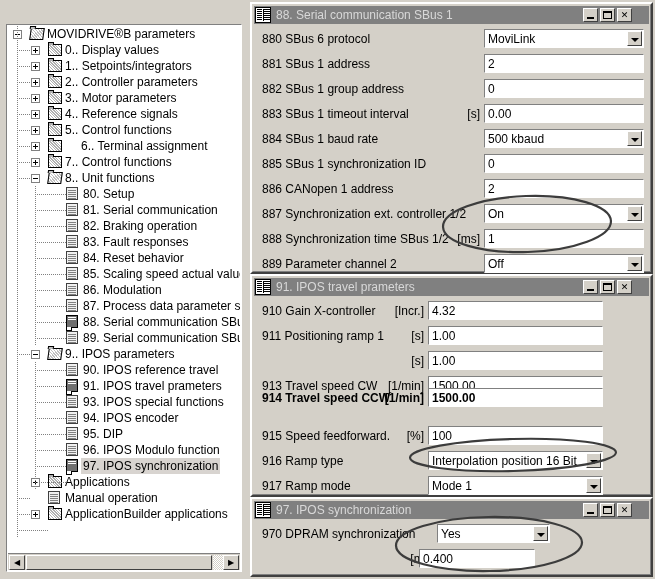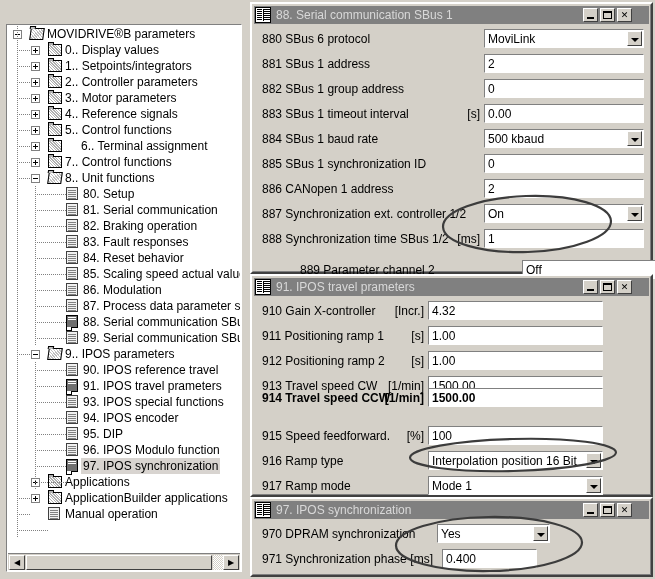--- a/index.html
+++ b/index.html
@@ -567,27 +567,27 @@
           <div class="tree-row selected">
             <div class="ico doc-active" style="left: 58px;"></div>
             <span class="lbl" style="left: 73px;">97. IPOS synchronization</span>
           </div>
           <div class="tree-row">
             <div class="expander plus" style="left: 23px;"></div>
             <div class="ico folder" style="left: 40px;"></div>
             <span class="lbl" style="left: 55px;">Applications</span>
           </div>
           <div class="tree-row">
-            <div class="expander plus" style="left: 23px;"></div>
-            <div class="ico folder" style="left: 40px;"></div>
-            <span class="lbl" style="left: 55px;">ApplicationBuilder applications</span>
-          </div>
-          <div class="tree-row">
             <div class="ico doc" style="left: 40px;"></div>
             <span class="lbl" style="left: 55px;">Manual operation</span>
+          </div>
+          <div class="tree-row">
+            <div class="expander plus" style="left: 23px;"></div>
+            <div class="ico folder" style="left: 40px;"></div>
+            <span class="lbl" style="left: 55px;">ApplicationBuilder applications</span>
           </div>
           <div class="hline" style="left: 9px; top: 24px; width: 14px;"></div>
           <div class="vline" style="left: 9px; top: 16px; height: 16px;"></div>
           <div class="hline" style="left: 9px; top: 40px; width: 14px;"></div>
           <div class="vline" style="left: 9px; top: 32px; height: 16px;"></div>
           <div class="hline" style="left: 9px; top: 56px; width: 14px;"></div>
           <div class="vline" style="left: 9px; top: 48px; height: 16px;"></div>
           <div class="hline" style="left: 9px; top: 72px; width: 14px;"></div>
           <div class="vline" style="left: 9px; top: 64px; height: 16px;"></div>
           <div class="hline" style="left: 9px; top: 88px; width: 14px;"></div>
@@ -733,21 +733,21 @@
             <div class="arrow"></div>
           </div>
         </div>
         <div class="row" style="top: 225px; text-decoration: underline;">
           <div class="plabel">888 Synchronization time SBus 1/2</div>
           <div class="punit" style="left: 168px; width: 60px;">[ms]</div>
           <div class="field" style="left: 232px; width: 160px;">
             <div class="fval">1</div>
           </div>
         </div>
-        <div class="row" style="top: 256px; margin-left: 38px;">
+        <div class="row" style="top: 250px;">
           <div class="plabel">889 Parameter channel 2</div>
           <div class="field combo" style="left: 232px; width: 160px;">
             <div class="fval">Off</div>
             <div class="arrow"></div>
           </div>
         </div>
       </div>
       <div class="dlg" style="left: 250px; top: 274px; width: 403px; height: 223px;">
         <div class="dlg-inner"></div>
         <div class="dlg-title">
@@ -774,21 +774,20 @@
           </div>
         </div>
         <div class="row" style="top: 50px;">
           <div class="plabel">911 Positioning ramp 1</div>
           <div class="punit" style="left: 112px; width: 60px;">[s]</div>
           <div class="field" style="left: 176px; width: 175px;">
             <div class="fval">1.00</div>
           </div>
         </div>
         <div class="row" style="top: 75px;">
-          <div class="plabel">912 Positioning ramp 2</div>
           <div class="punit" style="left: 112px; width: 60px;">[s]</div>
           <div class="field" style="left: 176px; width: 175px;">
             <div class="fval">1.00</div>
           </div>
         </div>
         <div class="row" style="top: 100px;">
           <div class="plabel">913 Travel speed CW</div>
           <div class="punit" style="left: 112px; width: 60px;">[1/min]</div>
           <div class="field" style="left: 176px; width: 175px;">
             <div class="fval">1500.00</div>
@@ -842,23 +841,22 @@
           </div>
         </div>
         <div class="row" style="top: 25px;">
           <div class="plabel">970 DPRAM synchronization</div>
           <div class="field combo" style="left: 185px; width: 113px;">
             <div class="fval">Yes</div>
             <div class="arrow"></div>
           </div>
         </div>
         <div class="row" style="top: 50px;">
-          <div class="plabel">971 Synchronization phase</div>
           <div class="punit" style="left: 122px; width: 59px;">[ms]</div>
-          <div class="field" style="left: 190px; width: 95px;">
+          <div class="field" style="left: 167px; width: 116px;">
             <div class="fval">0.400</div>
           </div>
         </div>
       </div>
     </div>
 
   <svg class="annot" width="655" height="579" style="left:0;top:0;">
     <ellipse cx="527" cy="224" rx="84" ry="28" fill="none" stroke="#3c3c3c" stroke-width="2.2" transform="rotate(-2 527 224)"></ellipse>
     <ellipse cx="513" cy="455" rx="103" ry="16" fill="none" stroke="#3c3c3c" stroke-width="2.2" transform="rotate(-1.5 513 455)"></ellipse>
     <ellipse cx="489" cy="544" rx="93" ry="27" fill="none" stroke="#3c3c3c" stroke-width="2.2" transform="rotate(-1 489 544)"></ellipse>

